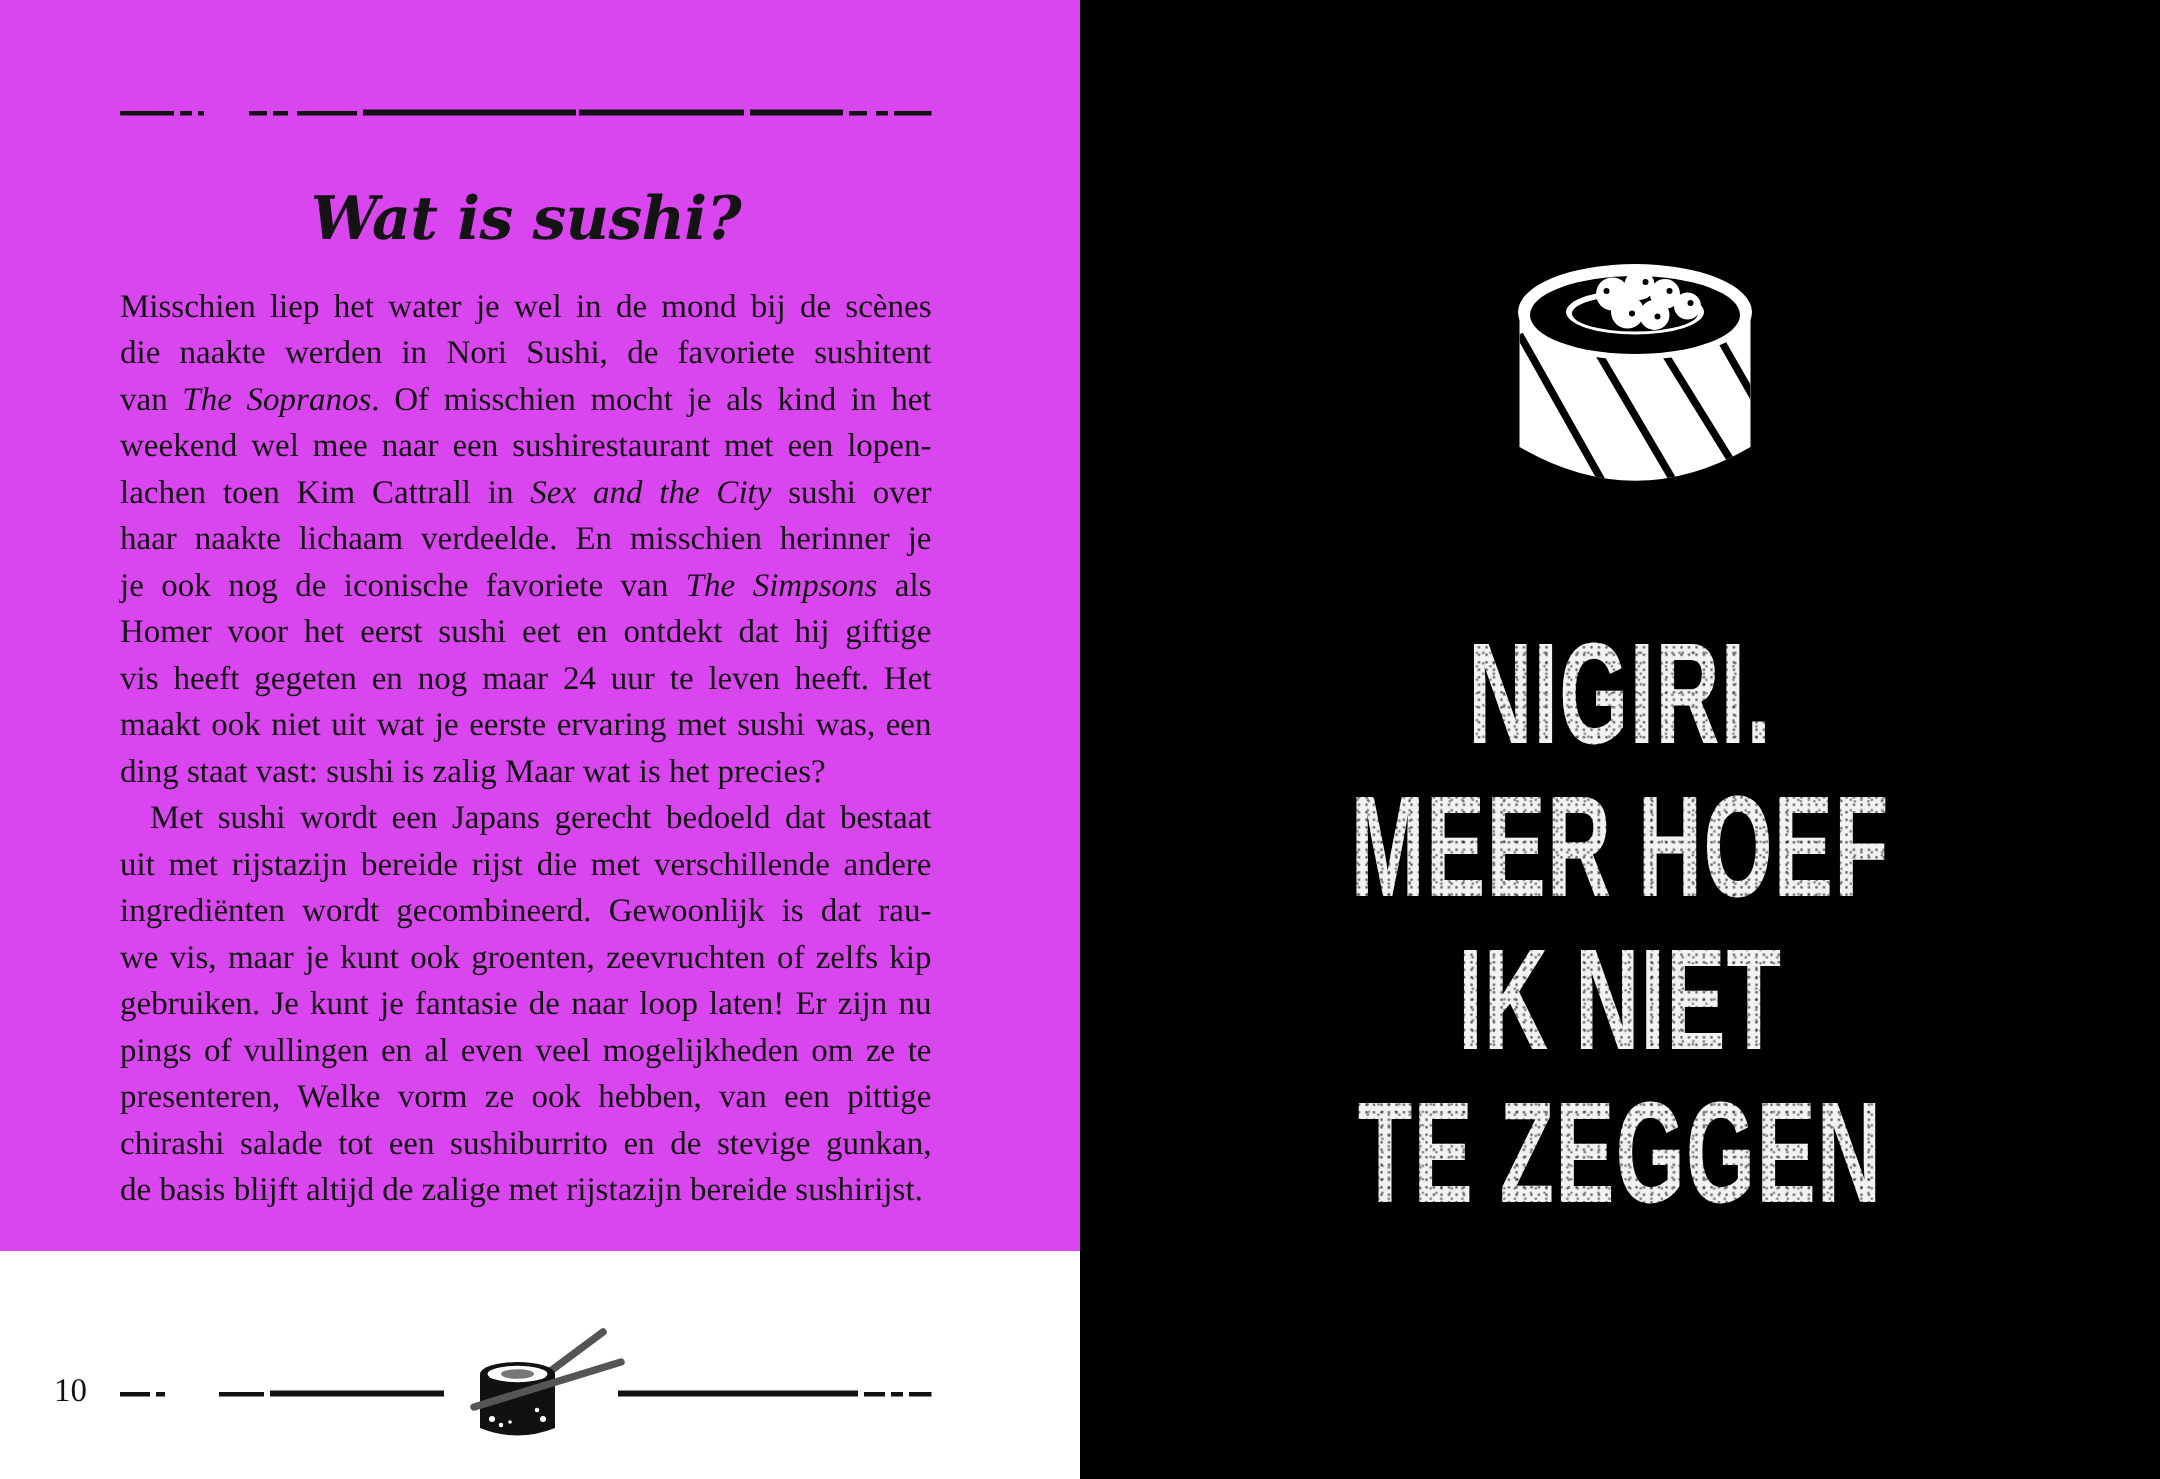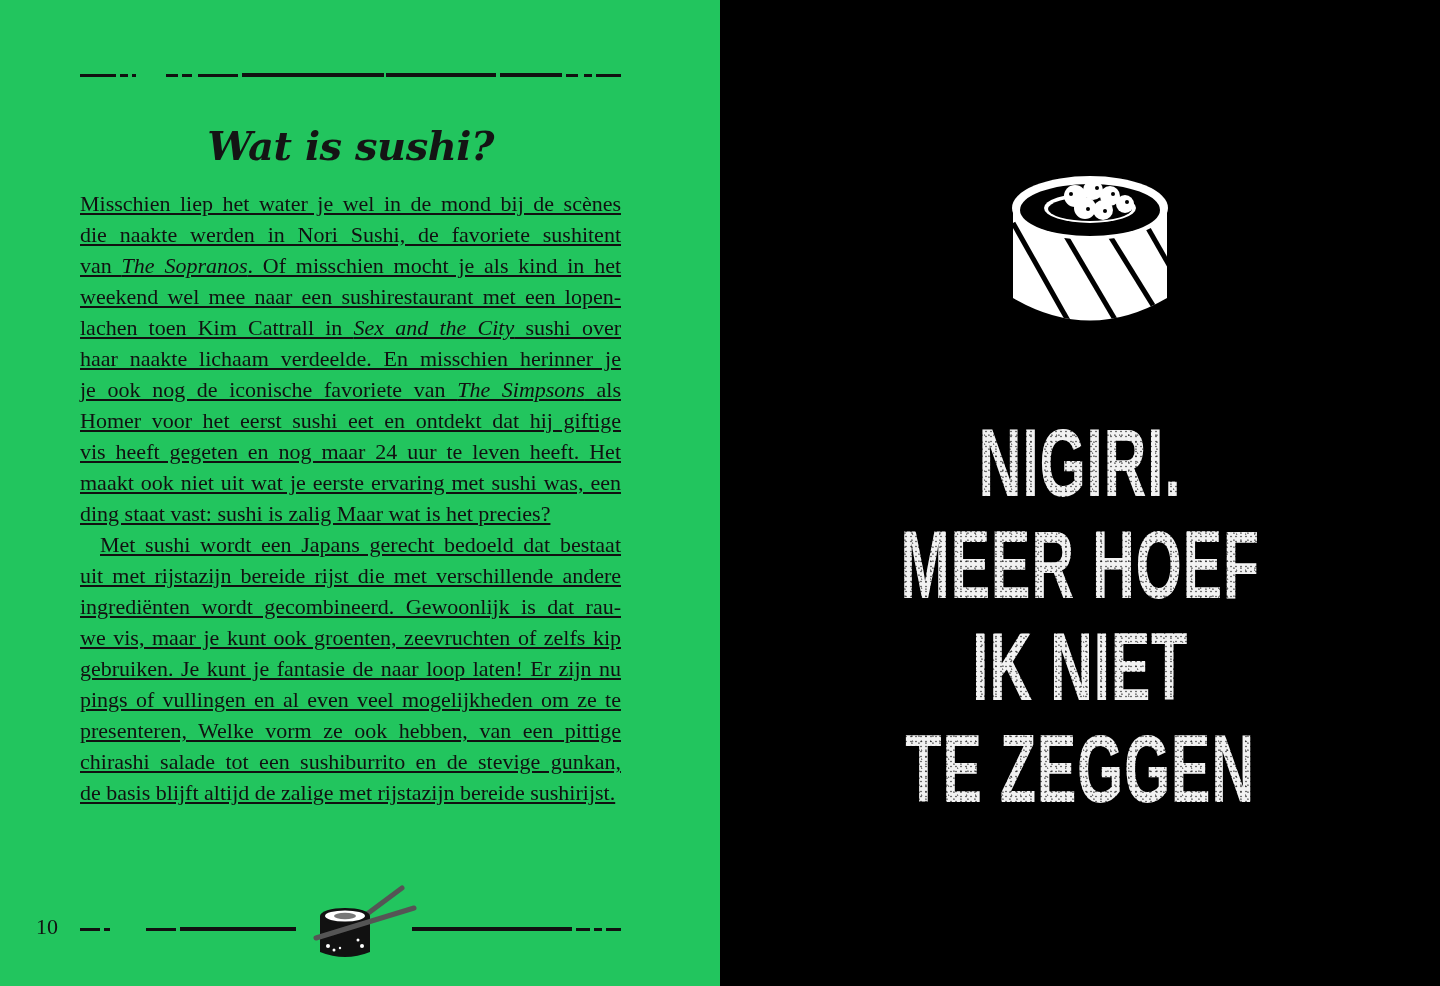--- a/index.html
+++ b/index.html
@@ -13,22 +13,22 @@
   .spread {
     position: relative;
     width: 1440px;
     height: 986px;
     display: flex;
   }
   
   .page-left {
     position: relative;
     width: 720px;
-    height: 986px;
-    background: #22c55e;
+    height: 834px;
+    background: #d946ef;
     color: #111111;
   }
   .rule-top {
     position: absolute;
     left: 80px;
     top: 73px;
     width: 541px;
     height: 5px;
   }
   .rule-seg {
@@ -70,21 +70,20 @@
   .para {
     margin: 0;
     text-align: justify;
     text-align-last: left;
   }
   .para .line {
     display: block;
     text-align: justify;
     text-align-last: justify;
     white-space: nowrap;
-    text-decoration: underline;
   }
   .para .line.last {
     text-align-last: left;
   }
   .para.indent .line.first {
     text-indent: 20px;
   }
   .it { font-style: italic; }
 
   .footer {

